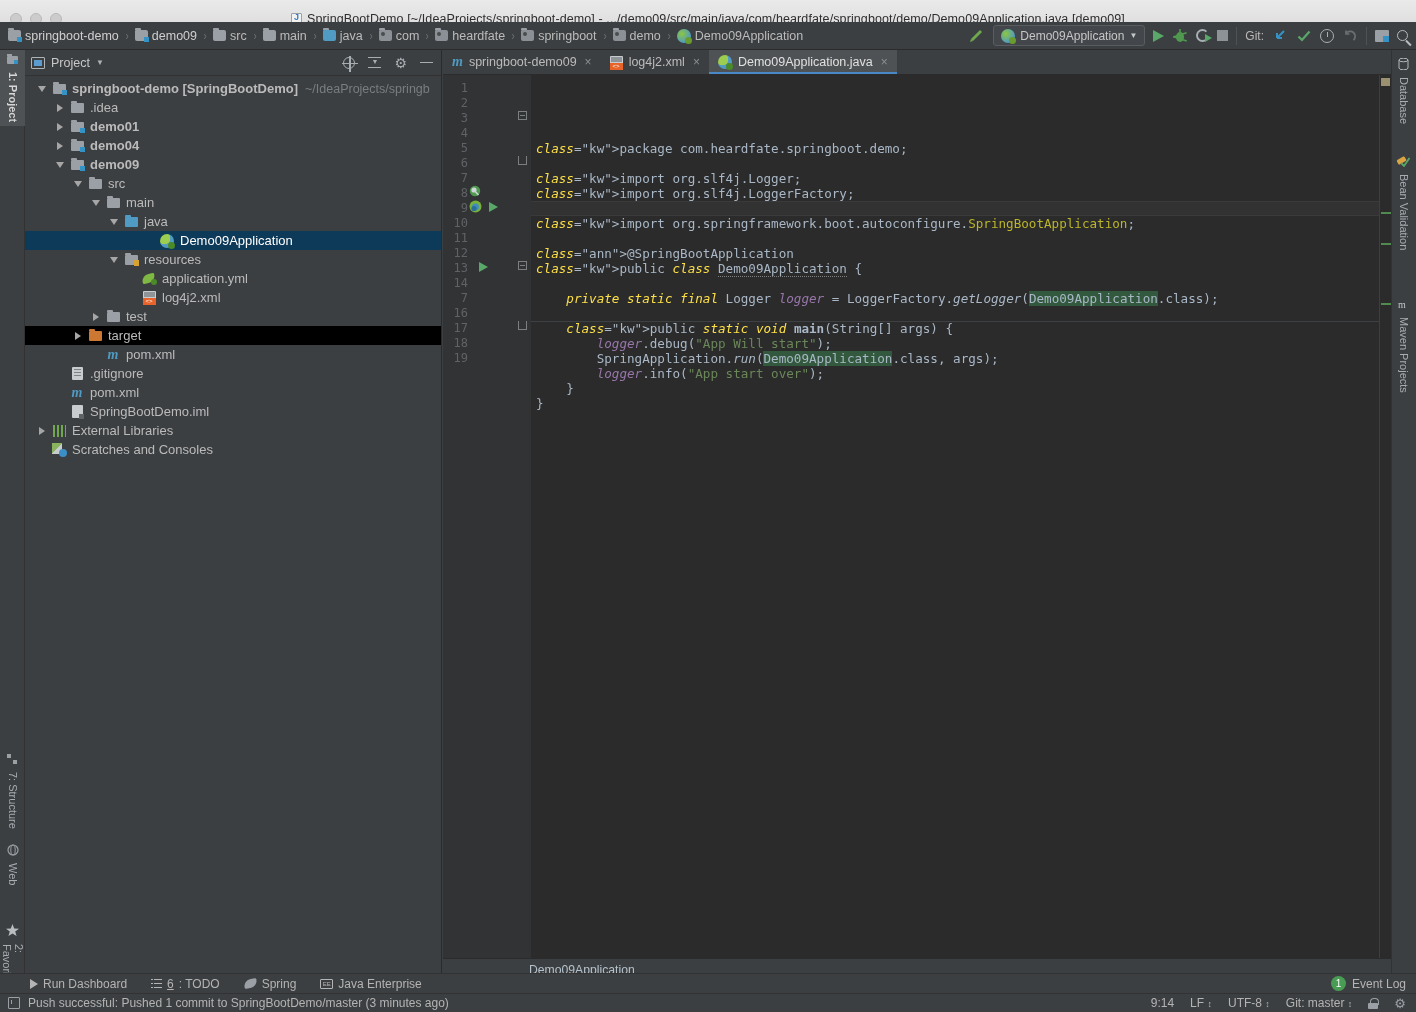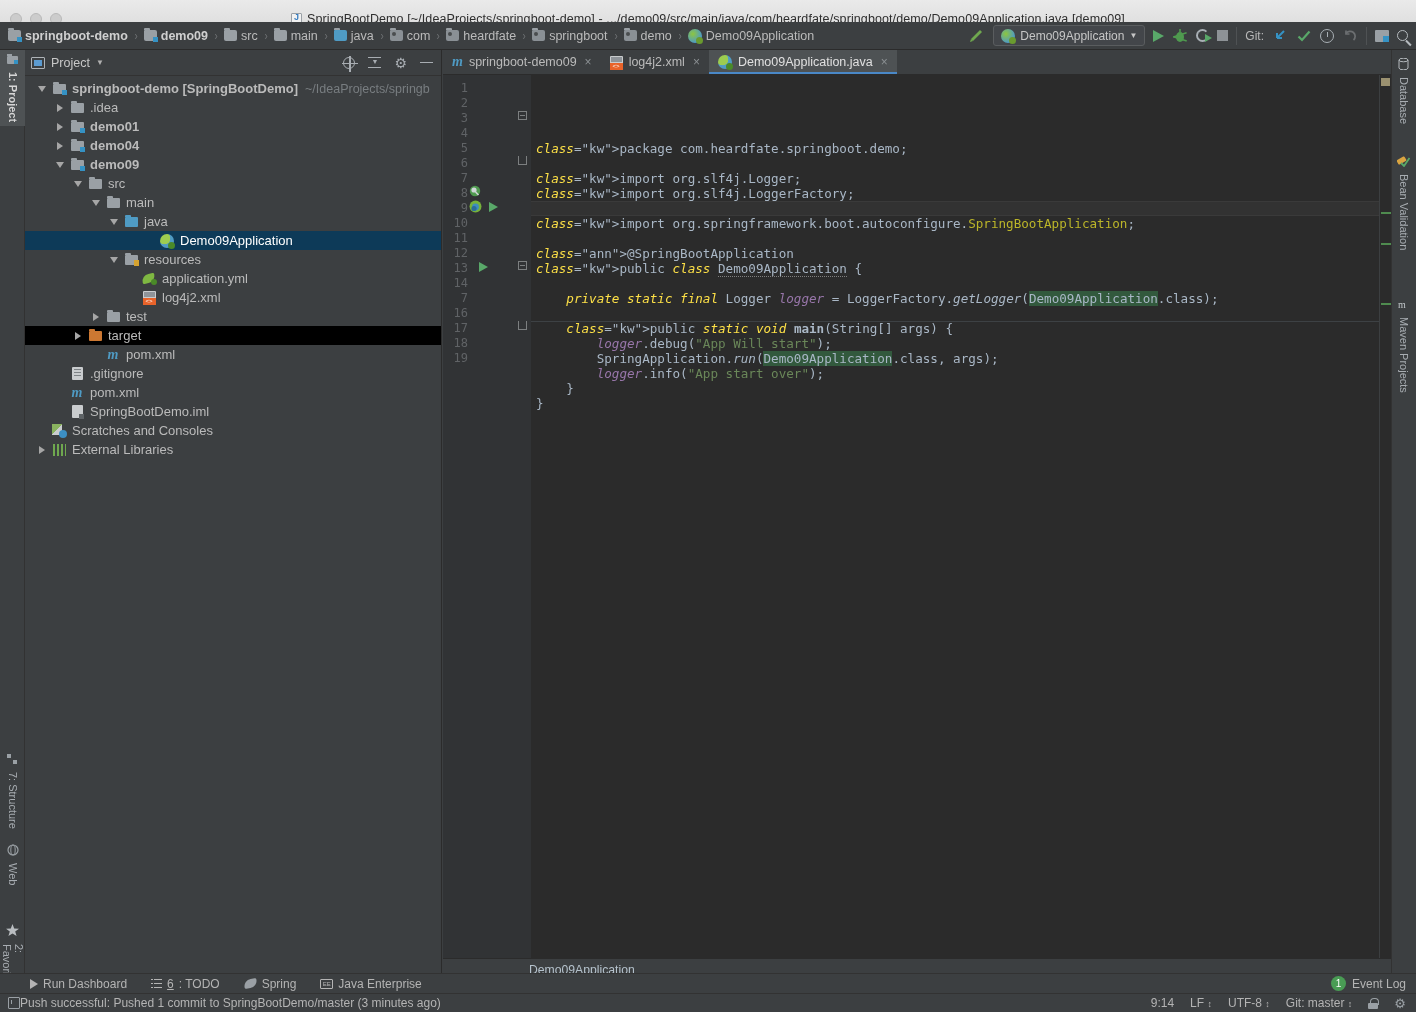--- a/index.html
+++ b/index.html
@@ -38,21 +38,21 @@
 
   
   .navbar {
     position: absolute; top: 22px; left: 0; width: 1416px; height: 28px;
     background: #3c3f41; display: flex; align-items: center;
     border-bottom: 1px solid #2b2b2b;
   }
   .crumbs { display: flex; align-items: center; padding-left: 8px; }
   .crumb { display: flex; align-items: center; font-size: 12.5px; color: #bbbbbb; }
   .crumb .lbl { margin-left: 4px; white-space: nowrap; }
-  .crumb.bold .lbl { font-weight: bold; color: #cfcfcf; }
+  .crumb.bold .lbl { font-weight: normal; color: #cfcfcf; }
   .crumb-sep {
     margin: 0 6px; color: #6d7073; font-size: 12px; transform: scaleX(.8);
   }
   .folder {
     width: 13px; height: 11px; background: #9aa0a5; border-radius: 1px 2px 2px 2px;
     position: relative; display: inline-block;
   }
   .folder::before {
     content: ""; position: absolute; top: -2px; left: 0; width: 6px; height: 2px;
     background: #9aa0a5; border-radius: 1px 1px 0 0;
@@ -351,21 +351,21 @@
   .evt-log { margin-left: auto; display: flex; align-items: center; gap: 6px; padding-right: 10px; font-size: 12px; color: #b4b4b4; }
   .evt-badge {
     width: 15px; height: 15px; border-radius: 50%; background: #499c54; color: #fff;
     font-size: 10px; display: flex; align-items: center; justify-content: center;
   }
   .status-row {
     position: absolute; left: 0; bottom: 0; width: 1416px; height: 19px;
     background: #3c3f41; display: flex; align-items: center; border-top: 1px solid #323232;
     font-size: 12px; color: #b4b4b4;
   }
-  .status-msg { padding-left: 8px; display: flex; align-items: center; gap: 0; }
+  .status-msg { padding-left: 8px; display: flex; align-items: center; gap: 8px; }
   .msg-ico {
     width: 12px; height: 12px; border: 1.3px solid #9aa0a5; border-radius: 1px; position: relative;
   }
   .msg-ico::after { content:""; position:absolute; left:2px; top:2px; right:4px; bottom:4px; border-left:1.3px solid #9aa0a5; }
   .status-right { margin-left: auto; display: flex; align-items: center; gap: 16px; padding-right: 10px; }
   .updown { font-size: 9px; line-height: 11px; display: inline-block; color: #b4b4b4; }
   .lock {
     width: 10px; height: 11px; position: relative;
   }
   .lock::before {
@@ -763,35 +763,35 @@
         <div class="trow">
           <span style="width:26px;flex:0 0 26px;"></span>
           <span class="tw"></span>
           <span class="ic">
             <span class="ic-iml"></span>
           </span>
           <span class="tlabel">SpringBootDemo.iml</span>
         </div>
         <div class="trow">
           <span style="width:8px;flex:0 0 8px;"></span>
+          <span class="tw">
+            <span class="tri-r"></span>
+          </span>
+          <span class="ic">
+            <span class="ic-lib"></span>
+          </span>
+          <span class="tlabel">External Libraries</span>
+        </div>
+        <div class="trow">
+          <span style="width:8px;flex:0 0 8px;"></span>
           <span class="tw"></span>
           <span class="ic">
             <span class="ic-scratch"></span>
           </span>
           <span class="tlabel">Scratches and Consoles</span>
-        </div>
-        <div class="trow">
-          <span style="width:8px;flex:0 0 8px;"></span>
-          <span class="tw">
-            <span class="tri-r"></span>
-          </span>
-          <span class="ic">
-            <span class="ic-lib"></span>
-          </span>
-          <span class="tlabel">External Libraries</span>
         </div>
       </div>
   </div>
 
   <div class="tree-hscroll">
     <div class="hs-track">
       <div class="hs-thumb"></div>
     </div>
   </div>
 

